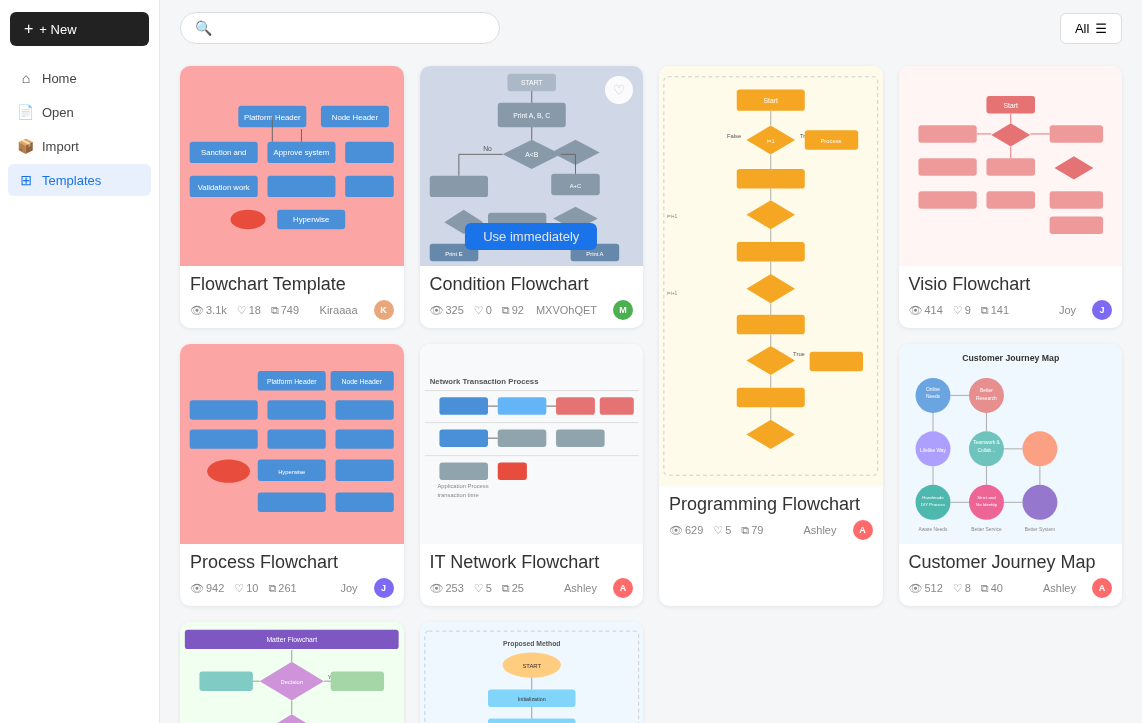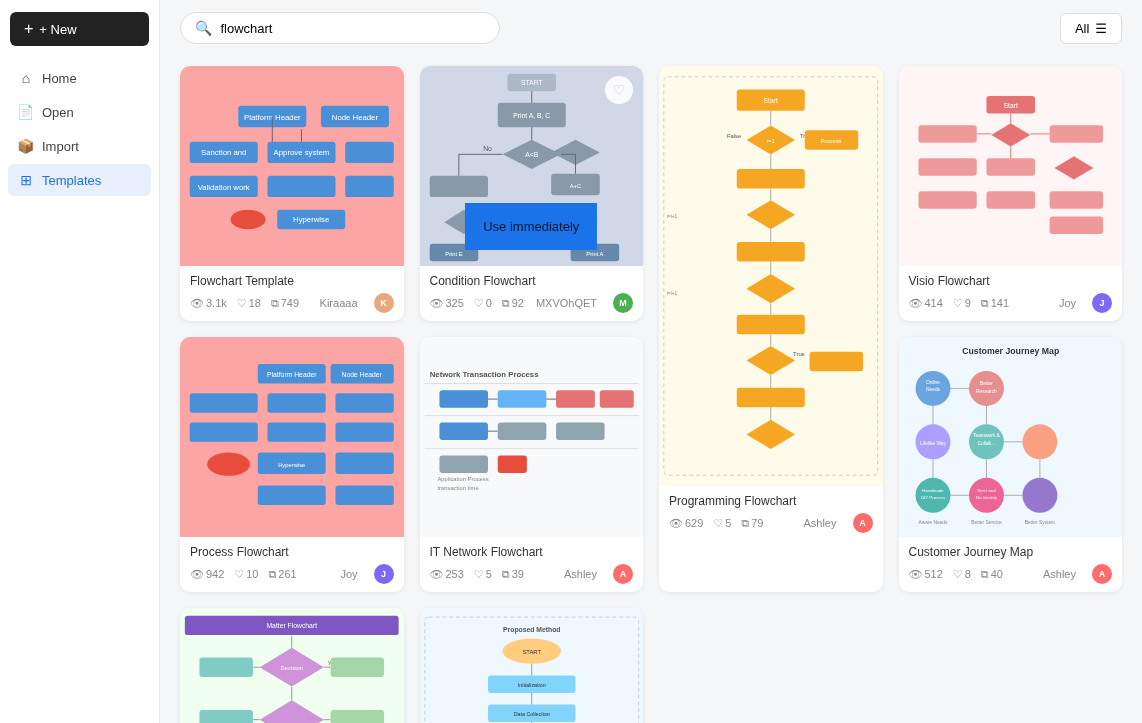--- a/index.html
+++ b/index.html
@@ -115,21 +115,21 @@
       background: #f8f9fa;
       display: flex;
       align-items: center;
       justify-content: center;
     }
 
     .card-info {
       padding: 8px 10px;
     }
     .card-title {
-      font-size: 12px;
+      font-size: 18px;
       font-weight: 500;
       color: #333;
       margin-bottom: 5px;
     }
     .card-meta {
       display: flex;
       align-items: center;
       justify-content: space-between;
       font-size: 11px;
       color: #888;
@@ -145,24 +145,24 @@
       font-size: 9px; color: #fff; font-weight: bold;
     }
 
     
     .use-btn {
       position: absolute;
       bottom: 16px;
       left: 50%;
       transform: translateX(-50%);
       background: #1a73e8;
-      color: #0f172a;
+      color: #e5e5e5;
       border: none;
-      border-radius: 0;
-      padding: 16px 18px;
+      border-radius: 6px;
+      padding: 6px 18px;
       font-size: 13px;
       cursor: pointer;
       white-space: nowrap;
     }
 
     
     .heart-icon {
       position: absolute;
       top: 10px;
       right: 10px;
@@ -221,21 +221,20 @@
       <span>Templates</span>
     </div>
   </nav>
 </aside>
 
 <main class="main">
 
   <div class="top-bar">
     <div class="search-box">
       <span class="search-icon-char">🔍</span>
-      <input type="text" value="flowchart" style="">
     </div>
     <div class="filter-btn">
       <span>All</span>
       <span>☰</span>
     </div>
   </div>
 
   <div class="grid">
 
     <div class="card partial-top">
@@ -490,21 +489,21 @@
           <text x="18" y="125" fill="#888" font-size="6">Application Process</text>
           <text x="18" y="135" fill="#888" font-size="6">transaction time</text>
         </svg>
       </div>
       <div class="card-info">
         <div class="card-title">IT Network Flowchart</div>
         <div class="card-meta">
           <div class="card-stats">
             <span class="stat">👁 <span>253</span></span>
             <span class="stat">♡ <span>5</span></span>
-            <span class="stat">⧉ <span>39</span></span>
+            <span class="stat">⧉ <span>25</span></span>
           </div>
           <div class="card-author">
             <span class="author-name">Ashley</span>
             <div class="author-avatar" style="background:#ff6b6b">A</div>
           </div>
         </div>
       </div>
     </div>
 
     <div class="card">

